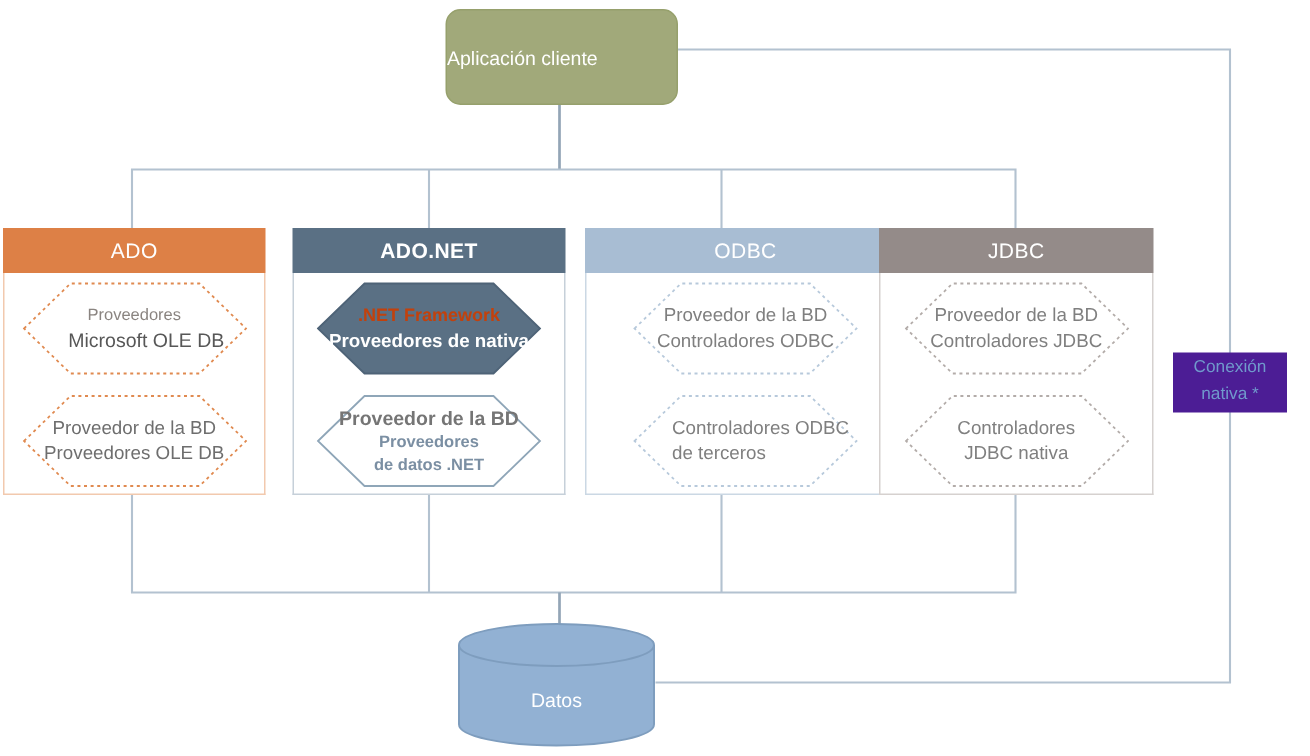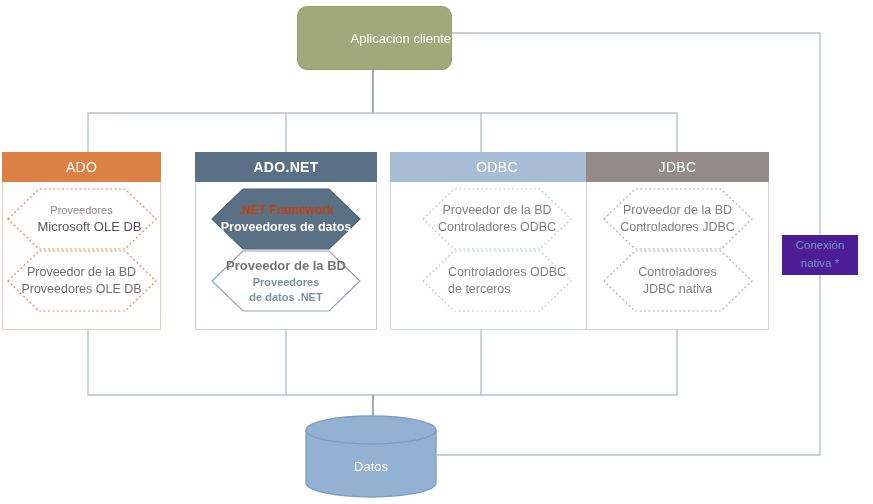--- a/index.html
+++ b/index.html
@@ -7,40 +7,40 @@
   #stage { position:relative; width:873px; height:504px; background:#ffffff; overflow:hidden; }
 
   
   #connectors { position:absolute; left:0; top:0; z-index:1; }
   .conn       { fill:none; stroke: var(--connector, #B3C2D0); stroke-width:1.4; }
   .conn-dark  { fill:none; stroke: var(--connector-dark, #93A5B6); stroke-width:1.8; }
 
   
   .client-box { position:absolute; z-index:2; left:297px; top:6px; width:153px; height:62px;
     background: var(--client-fill, #A1A97A); border:1px solid #96a06c; border-radius:10px;
-    display:flex; align-items:center; justify-content:flex-end;
+    display:flex; align-items:center; justify-content:flex-start;
     color:#ffffff; font-size:13px; }
 
   
   .column { position:absolute; z-index:2; top:152px; }
-  .col-ado    { left:2px;   width:159px; }
+  .col-ado    { left:2px;   width:175px; }
   .col-adonet { left:195px; width:182px;font-weight:bold; }
   .col-odbc   { left:390px; width:214px; }
   .col-jdbc   { left:586px; width:183px;border-radius:19px; }
 
   .col-header { height:30px; display:flex; align-items:center; justify-content:center;
     color:#ffffff; font-size:14px; letter-spacing:0.3px; }
   .col-ado    .col-header { background: var(--ado-accent, #DD8046); }
   .col-adonet .col-header { background: var(--adonet-accent, #5A7084); }
   .col-odbc   .col-header { background: var(--odbc-accent, #A8BDD3); }
   .col-jdbc   .col-header { background: var(--jdbc-accent, #948B89); }
 
   .col-body { height:148px; background:#ffffff; border:1px solid #ddd; border-top:none;
     box-sizing:border-box; display:flex; flex-direction:column; align-items:center;
-    padding-top:6px; }
+    padding-top:6px; gap:13px; }
   .col-ado    .col-body { border-color: var(--ado-body-border, #F2C9AE); }
   .col-adonet .col-body { border-color: var(--adonet-body-border, #C6D0D9); }
   .col-odbc   .col-body { border-color: var(--odbc-body-border, #CBD8E4); }
   .col-jdbc   .col-body { border-color: var(--jdbc-body-border, #D6D1CF); }
 
   
   .hex { position:relative; width:150px; height:62px; flex:0 0 auto; }
   .hex svg { position:absolute; left:0; top:0; }
   .hex polygon { fill:none; stroke-width:1.2; stroke-linejoin:miter; }
   .col-ado  .hex polygon { stroke: var(--ado-hex-border, #E08A50); stroke-dasharray:2 2.4; }
@@ -130,21 +130,21 @@
     <div class="col-header">
       <span>ADO.NET</span>
     </div>
     <div class="col-body">
       <div class="hex hex-filled">
         <svg width="150" height="62">
             <polygon points="1,31 32,1 118,1 149,31 118,61 32,61"></polygon>
           </svg>
         <div class="hex-text">
           <span class="hex-line white">.NET Framework</span>
-          <span class="hex-line white-lg">Proveedores de datos</span>
+          <span class="hex-line white-lg">Proveedores de nativa</span>
         </div>
       </div>
       <div class="hex hex-outline">
         <svg width="150" height="62">
             <polygon points="1,31 32,1 118,1 149,31 118,61 32,61"></polygon>
           </svg>
         <div class="hex-text">
           <span class="hex-line lg">Proveedor de la BD</span>
           <span class="hex-line slate-sm">Proveedores</span>
           <span class="hex-line slate-sm">de datos .NET</span>

